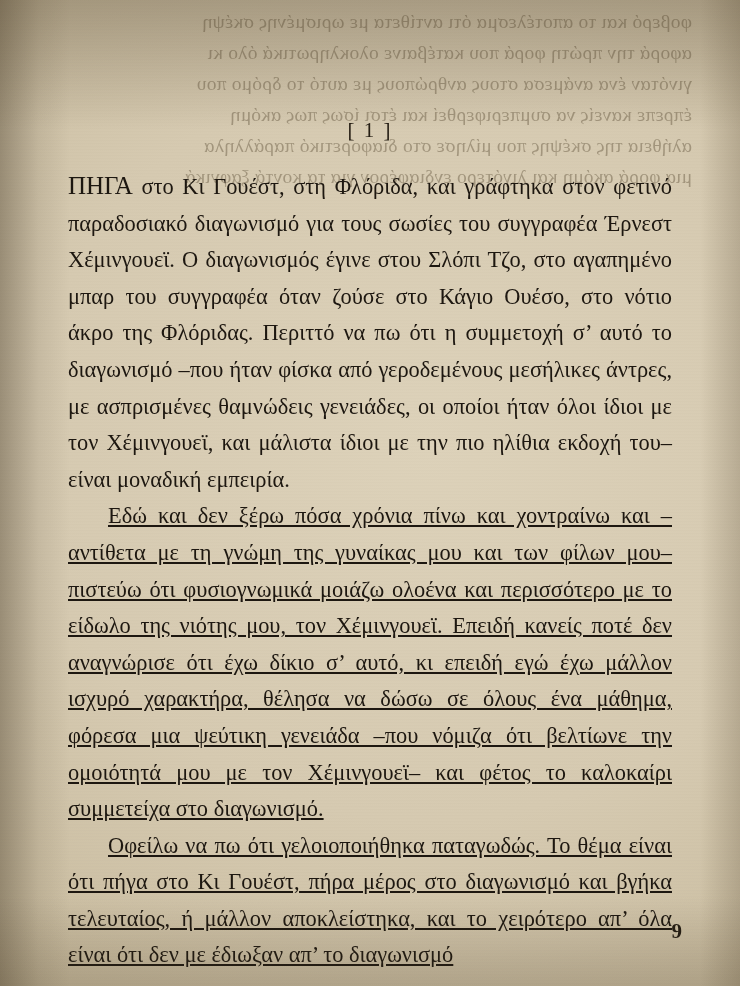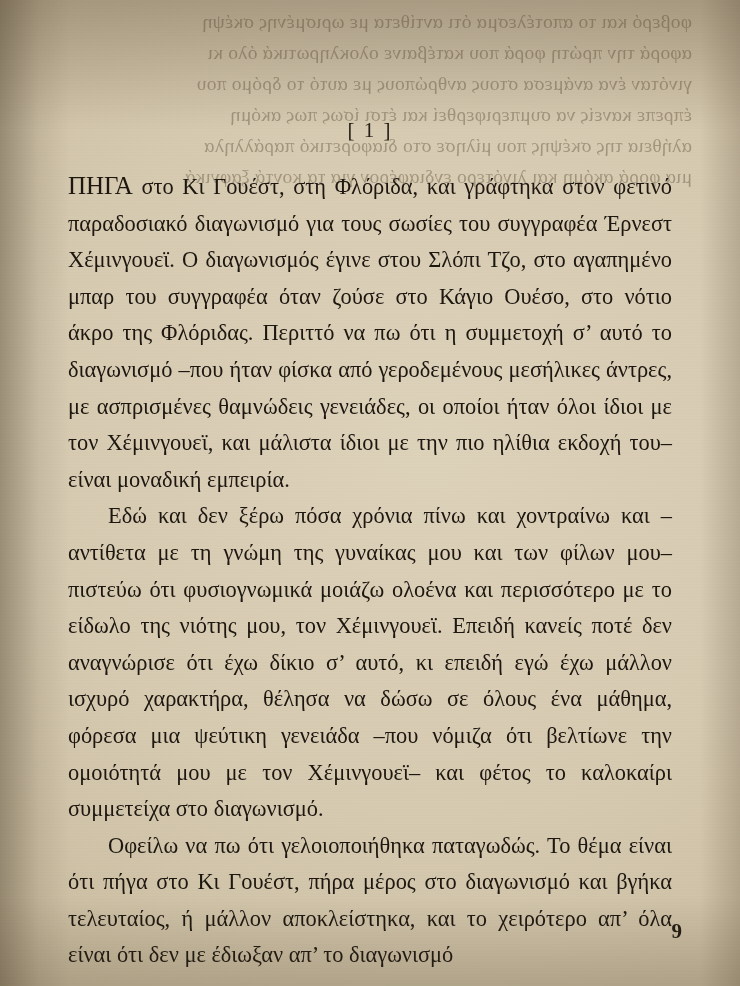--- a/index.html
+++ b/index.html
@@ -106,20 +106,21 @@
     color: #1d1710;
     text-align: justify;
     text-justify: inter-word;
   }
 
   .body-text p {
     margin: 0;
   }
   .body-text p.indent {
     text-indent: 40px;
+    text-decoration: underline;
   }
   .small-caps {
     font-variant: small-caps;
     font-size: 25px;
   }
 
   .folio {
     position: absolute;
     bottom: 42px;
     right: 58px;

